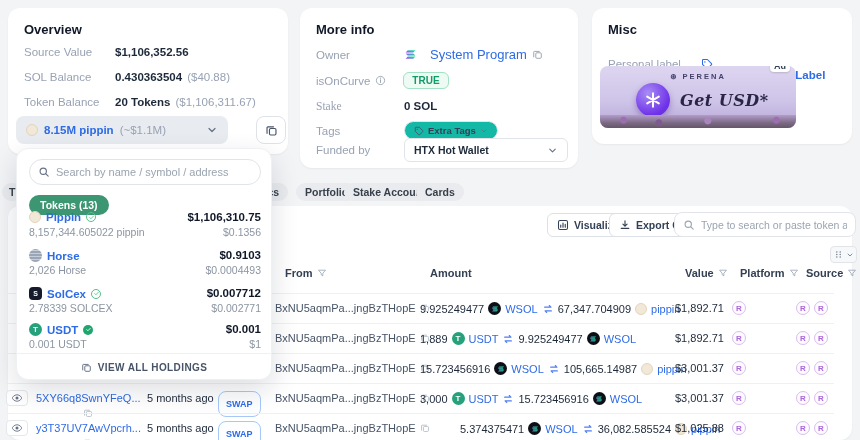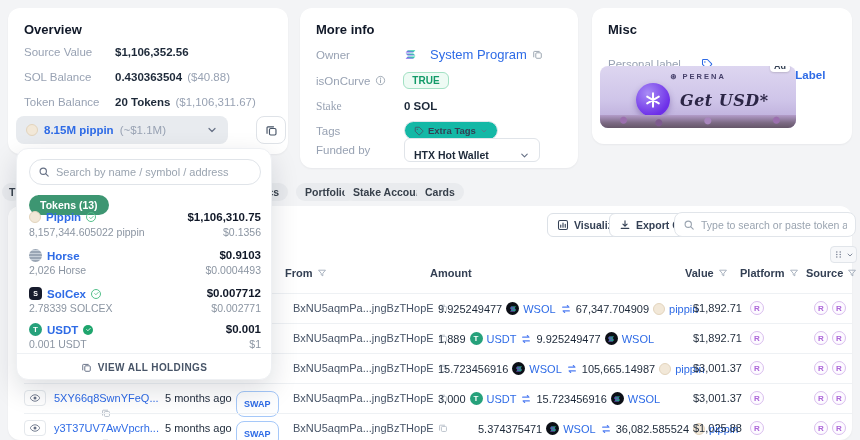--- a/index.html
+++ b/index.html
@@ -49,22 +49,22 @@
   .tok-price { position:absolute; right:0; top:15px; font-size:10.5px; color:#8b95a2; }
   .panel-footer { position:absolute; left:0; top:204px; width:100%; height:28px; border-top:1px solid #eef1f4;
                   display:flex; align-items:center; justify-content:center; gap:6px; cursor:pointer;
                   font-size:10px; font-weight:700; color:#475467; letter-spacing:.4px; }
 
   
   .badge-true { display:inline-flex; align-items:center; padding:2px 8px; border:1px solid #a2e1c4;
                 background:#eefbf4; color:#129a68; border-radius:6px; font-size:10px; font-weight:700; }
   .tags-pill { display:inline-flex; align-items:center; gap:4px; border:1px solid #e4e8ec; border-radius:12px;
                padding:3px 9px; font-size:9.5px; font-weight:700; color:#344054; background:#14b8a6; cursor:pointer; }
-  .funded-select { position:absolute; left:104px; top:130px; width:136px; height:24px; border:1px solid #e0e4e9;
-                   border-radius:6px; background:#fff; display:flex; align-items:flex-end; padding:0 9px;
+  .funded-select { position:absolute; left:104px; top:130px; width:164px; height:24px; border:1px solid #e0e4e9;
+                   border-radius:6px; background:#fff; display:flex; align-items:center; padding:0 9px;
                    font-size:10.5px; font-weight:600; color:#1d2939; cursor:pointer; }
 
   
   .ad-banner { position:absolute; left:8px; top:58px; width:196px; height:62px; border-radius:8px; overflow:hidden;
                background:linear-gradient(180deg,#ddd6f0 0%,#cfc5e9 55%,#b7a6d6 100%); }
   .ad-brand { position:absolute; left:0; right:0; top:6px; text-align:center; font-size:7.5px; letter-spacing:2px;
               color:#46406a; font-weight:700; }
   .ad-coin { position:absolute; left:36px; top:17px; width:34px; height:34px; border-radius:50%;
              background:radial-gradient(circle at 35% 30%,#a88cf5,#6d2fe8 70%); box-shadow:0 3px 6px rgba(60,30,120,.35);
              display:flex; align-items:center; justify-content:center; }
@@ -90,21 +90,21 @@
   .tool-btn { position:absolute; top:213px; height:24px; border:1px solid #dce1e7; border-radius:6px; background:#fff;
               display:inline-flex; align-items:center; gap:5px; padding:0 9px; font-size:10.5px; font-weight:600;
               color:#344054; cursor:pointer; }
   .table-search { position:absolute; left:674px; top:212px; width:182px; height:25px; border:1px solid #e1e5ea;
                   border-radius:8px; background:#fff; display:flex; align-items:center; gap:6px; padding:0 8px; }
   .table-search input { border:0; outline:0; flex:1; font-size:10.5px; font-family:inherit; background:transparent; color:#1d2939; }
   .table-search input::placeholder { color:#9aa4b0; }
   .grid-btn { position:absolute; left:830px; top:246px; width:27px; height:17px; border:1px solid #e1e5ea;
               border-radius:4px; background:#f7f8fa; display:flex; align-items:center; justify-content:center; gap:3px; cursor:pointer; }
   .th { position:absolute; top:267px; display:flex; align-items:center; gap:4px; font-size:11px; font-weight:700; color:#344054; }
-  .trow { position:absolute; left:24px; width:828px; height:30px; border-top:1px solid #eef1f4; }
+  .trow { position:absolute; left:6px; width:828px; height:30px; border-top:1px solid #eef1f4; }
   .cell { position:absolute; display:flex; align-items:center; gap:4px; white-space:nowrap; font-size:11px; }
   .eye-btn { position:absolute; left:0; top:6px; width:22px; height:16px; border:1px solid #e4e8ec; border-radius:4px;
              background:#fff; display:flex; align-items:center; justify-content:center; cursor:pointer; color:#667085; }
   .sig { color:#2e6be6;flex-direction:column; }
   .swap-badge { position:absolute; left:212px; top:7px; height:15px; padding:12px 7px; border:1px solid #a5c8f9;
                 border-radius:8px; color:#2e6be6; font-size:9px; font-weight:700; display:inline-flex; align-items:center;
                 background:#fdfeff; cursor:pointer; }
   .plat-ic { width:14px; height:14px; border-radius:50%; border:1px solid #d9bdee; color:#ad66d9; font-size:8px;
              font-weight:700; display:inline-flex; align-items:center; justify-content:center; background:#fdfbff; }
 </style>

